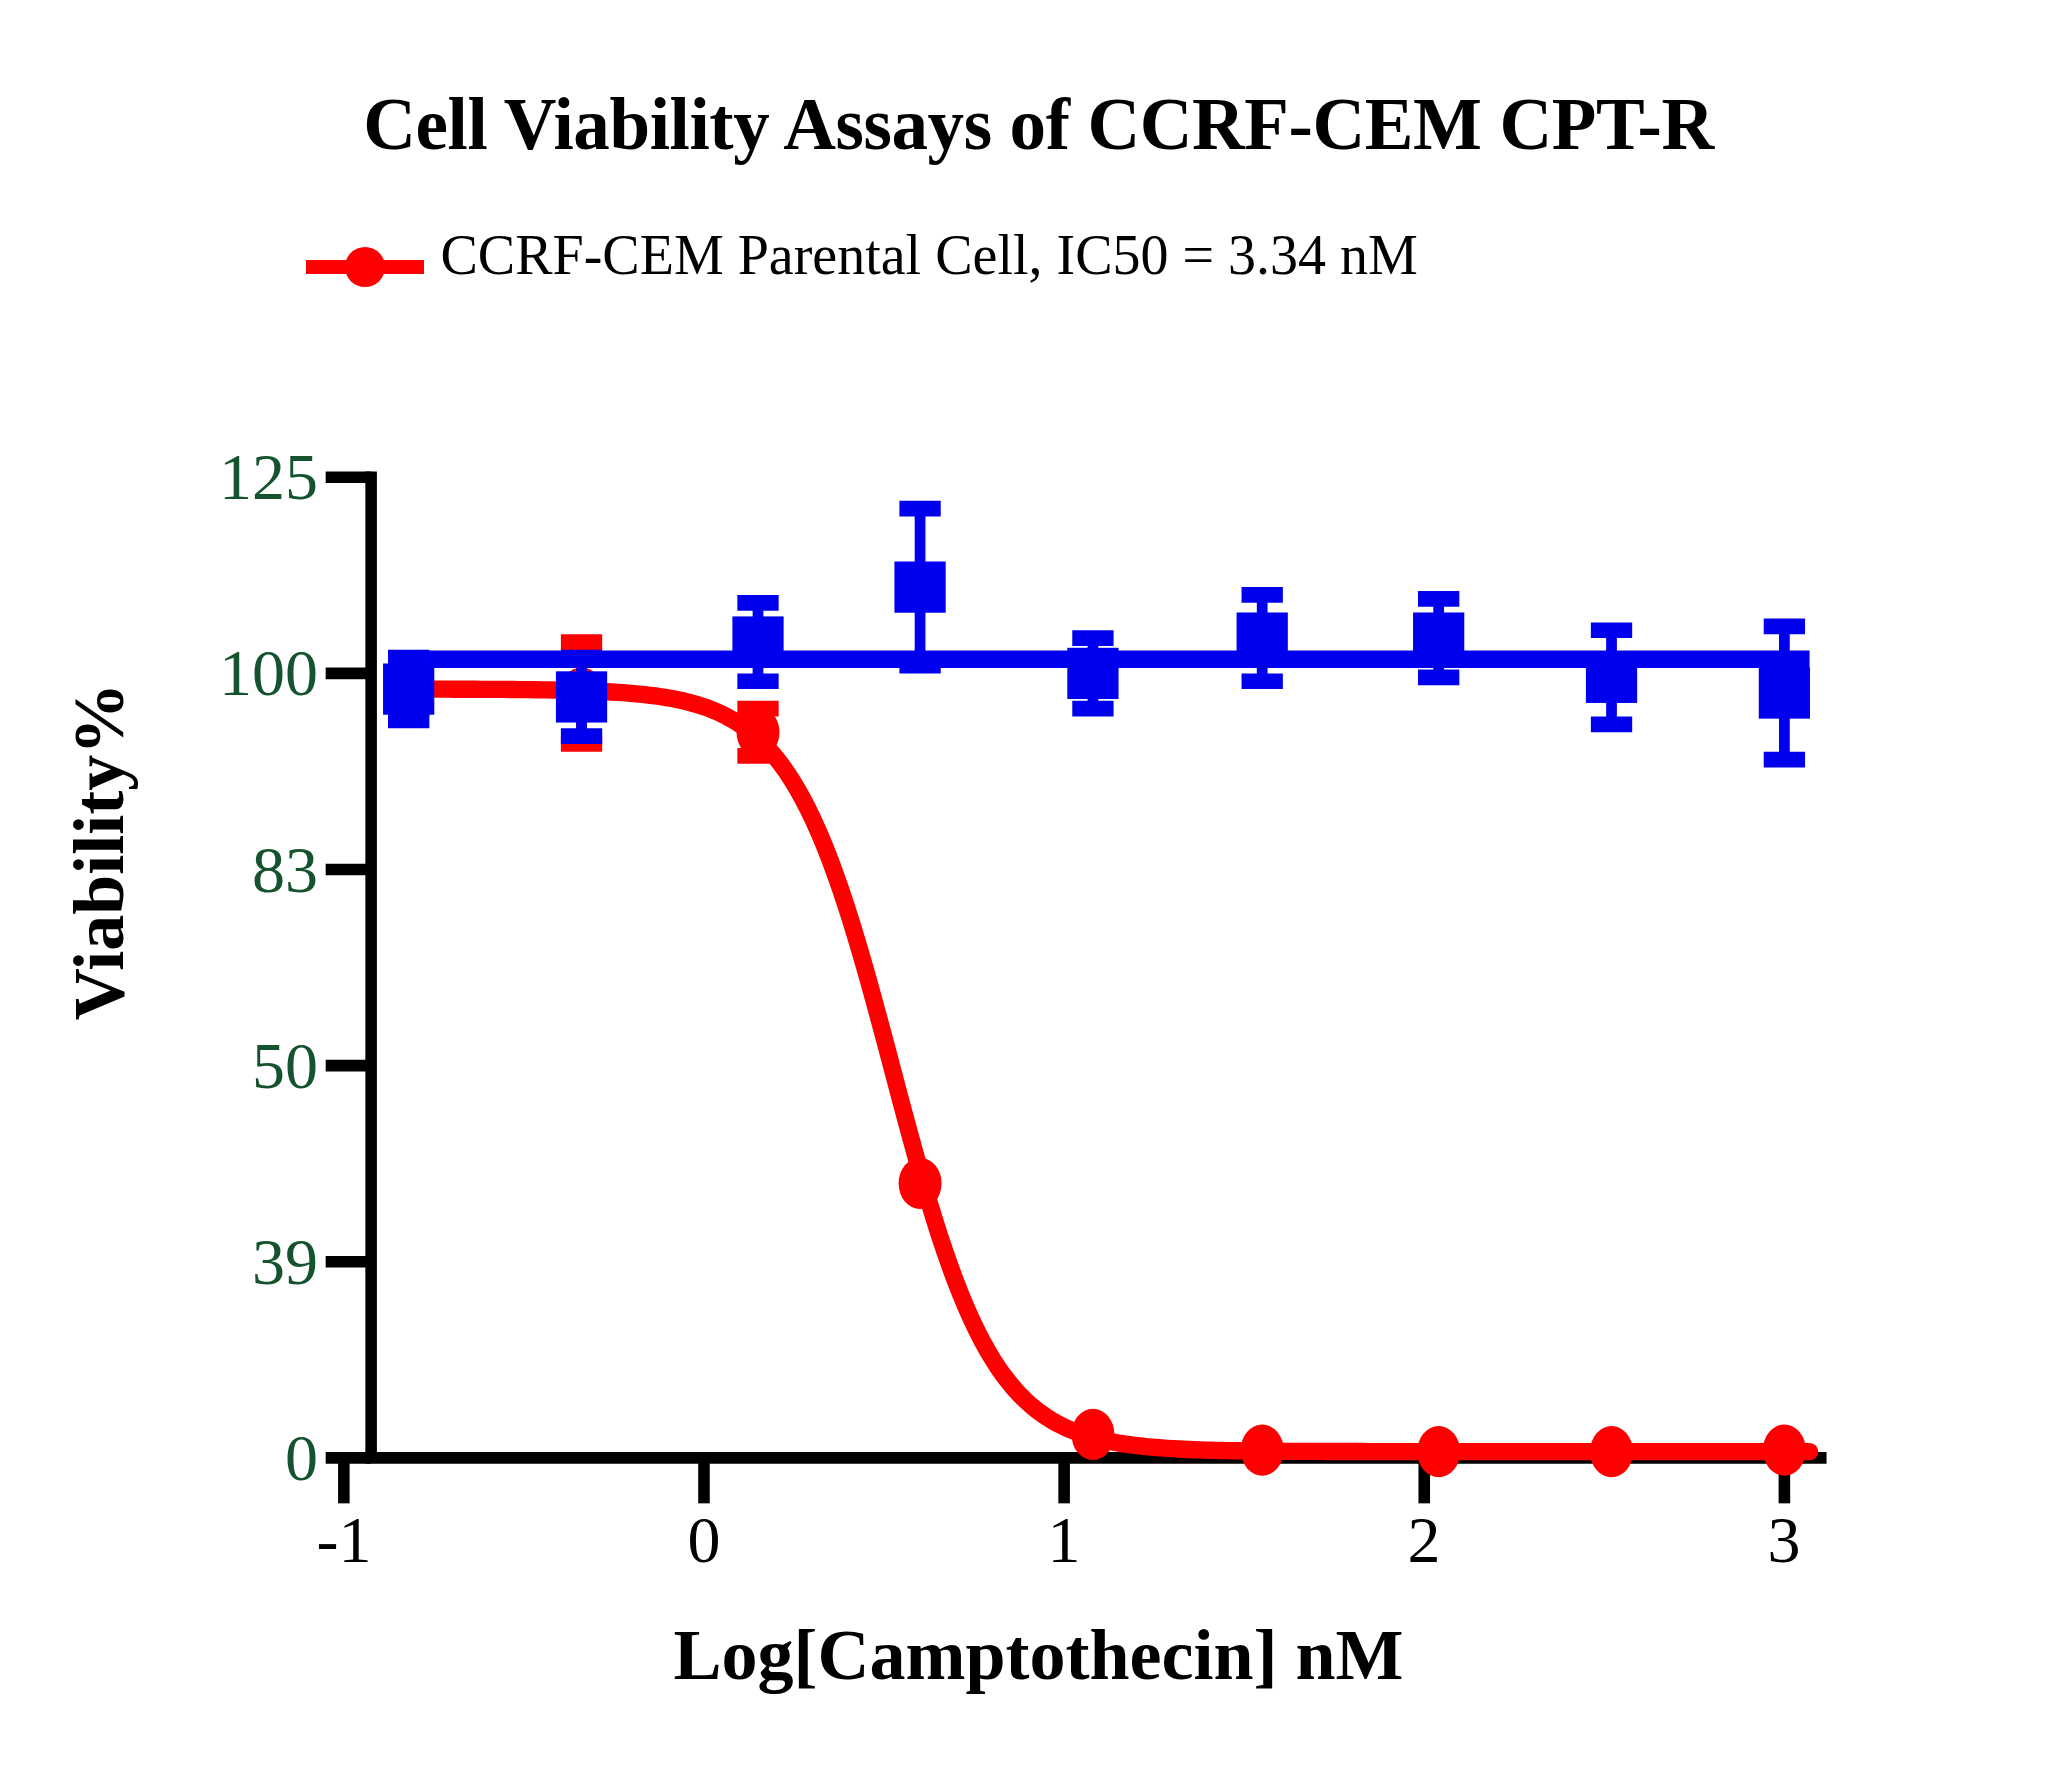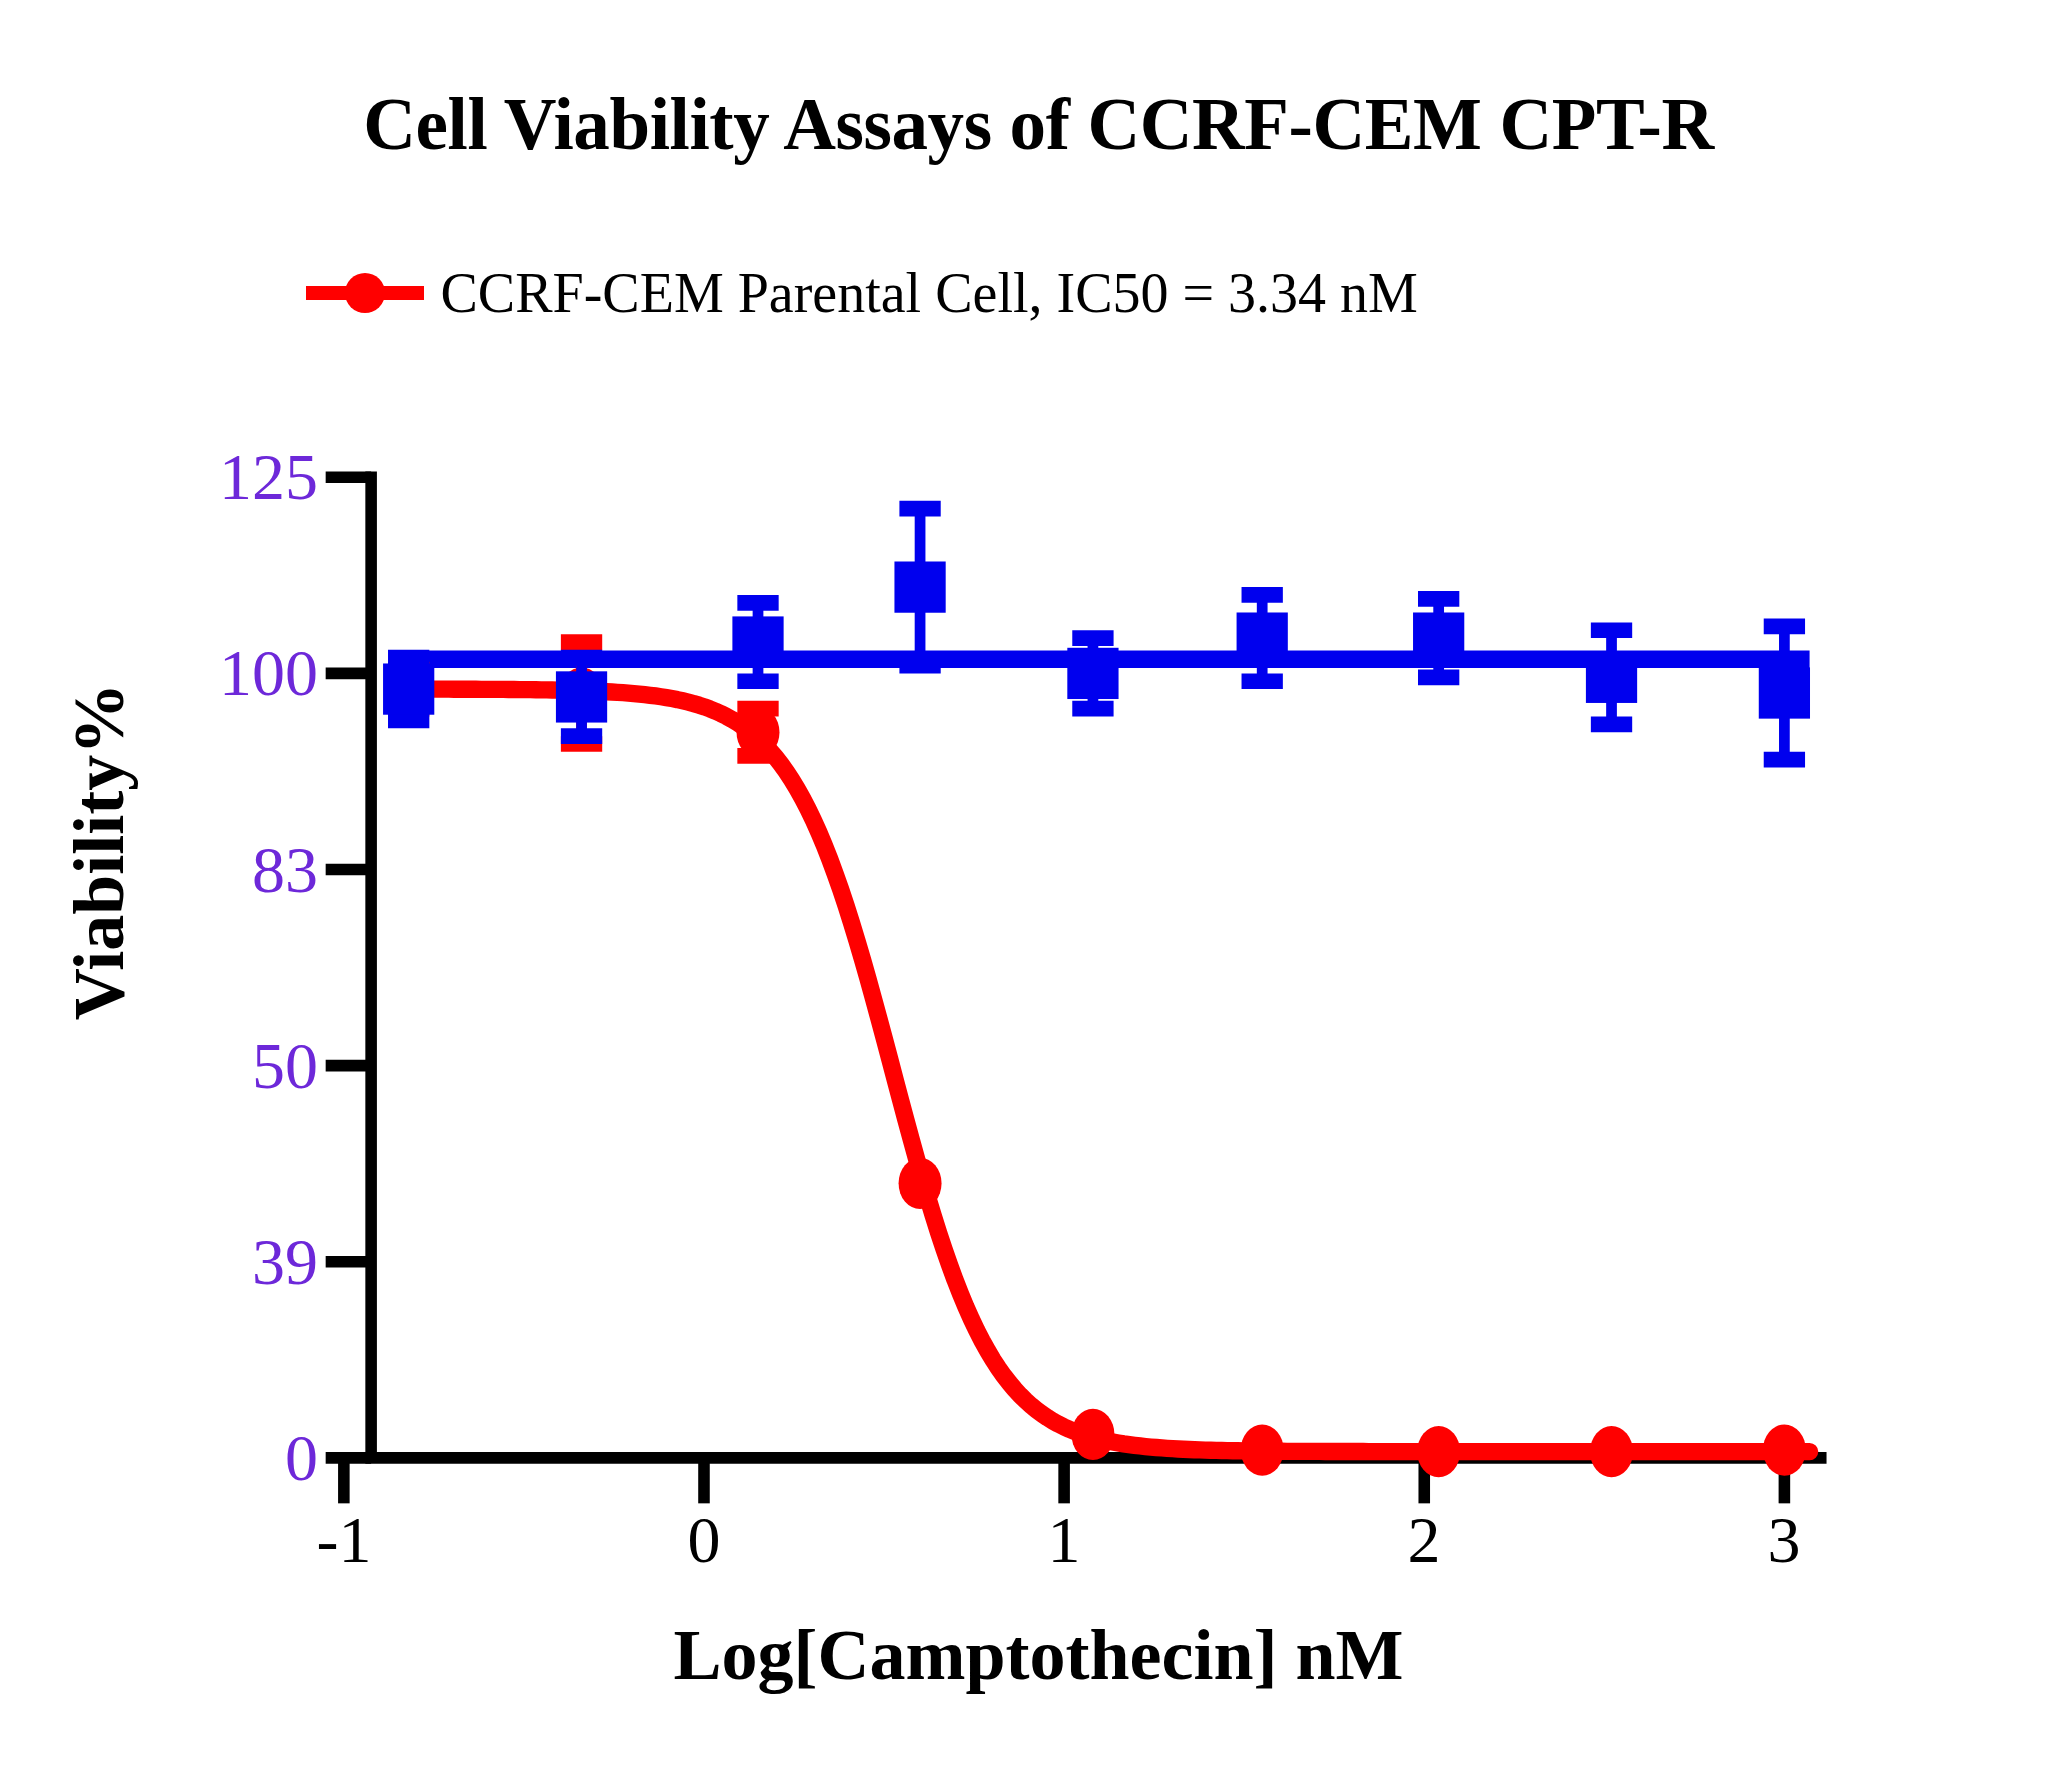--- a/index.html
+++ b/index.html
@@ -12,21 +12,21 @@
     font-family:"Liberation Serif",serif;
     font-weight:bold;font-size:73px;color:#000;
     letter-spacing:-0.4px;
     white-space:nowrap;
   }
 
   .legend{
     position:absolute;left:306px;top:207px;width:1736px;
   }
   .legend-row{
-    display:flex;align-items:center;height:76px;margin-top:48px;
+    display:flex;align-items:flex-end;height:76px;
   }
   .legend-key{
     position:relative;width:118px;height:33px;flex:0 0 118px;
   }
   .legend-key .kline{
     position:absolute;left:0;top:50%;transform:translateY(-50%);
     width:118px;height:14px;
   }
   .legend-key .kmark{
     position:absolute;left:50%;top:50%;transform:translate(-50%,-50%);
@@ -54,21 +54,21 @@
   .xlab{
     position:absolute;left:0;top:1614px;width:2077px;
     text-align:center;
     font-family:"Liberation Serif",serif;
     font-weight:bold;font-size:72px;color:#000;
     white-space:nowrap;
   }
   .ytick-label{
     position:absolute;right:0;
     font-family:"Liberation Serif",serif;
-    font-size:66px;color:#6d28d9;
+    font-size:66px;color:#14532d;
     text-align:right;white-space:nowrap;
     transform:translateY(-50%);
   }
   .xtick-label{
     position:absolute;top:1502px;
     font-family:"Liberation Serif",serif;
     font-size:66px;color:#000;
     text-align:center;white-space:nowrap;
     transform:translateX(-50%);
   }

